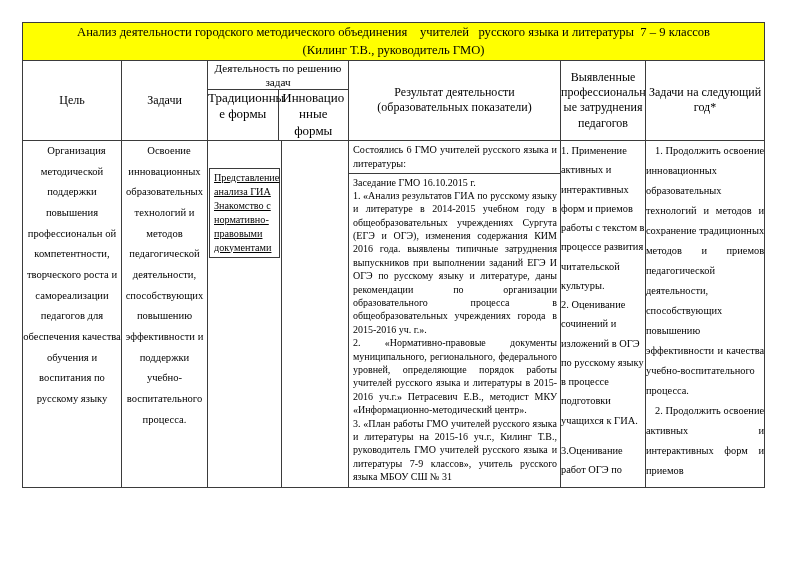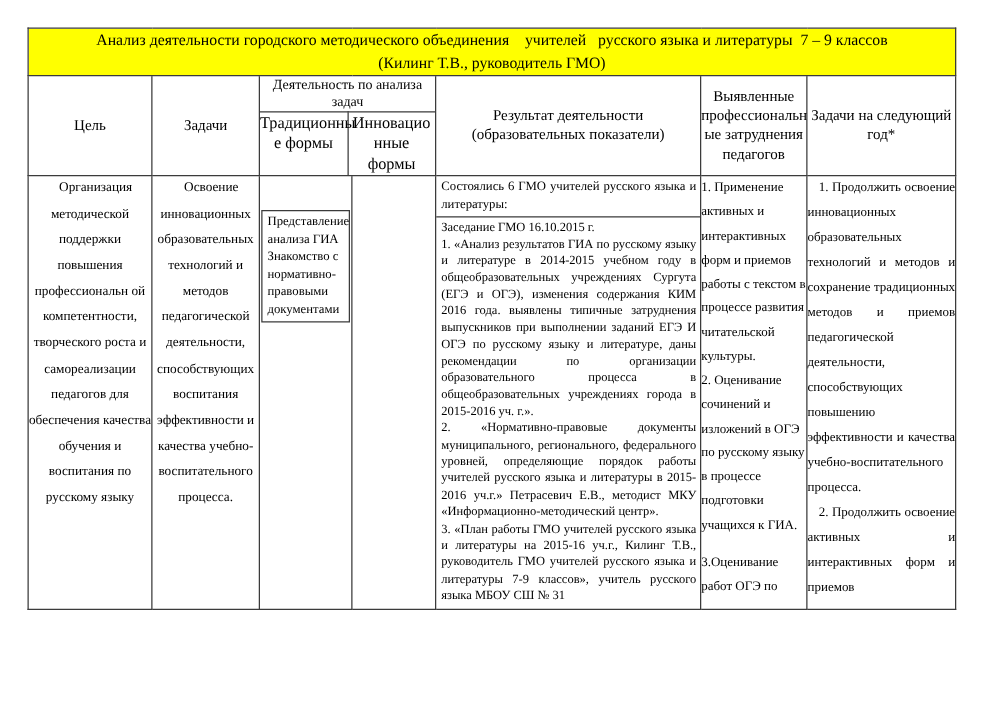--- a/index.html
+++ b/index.html
@@ -94,20 +94,21 @@
   .cell-nested {
     padding: 0 !important;
     vertical-align: top;
   }
   .inner-box {
     border: 1px solid #3b3b3b;
     margin: 27px 1px 1px 1px;
     font-size: 10.2px;
     line-height: 1.36;
     padding: 2px 3px 3px 4px;
+    text-decoration: underline;
   }
   .inner-box p { margin: 0; }
 
   .result-cell {
     padding: 0 !important;
     vertical-align: top;
   }
   .res-head {
     border-bottom: 1px solid #3b3b3b;
     font-size: 10.2px;
@@ -171,21 +172,21 @@
         </td>
       </tr>
 
       <tr>
         <td class="hdr hdr-tall">Цель</td>
         <td class="hdr hdr-tall">Задачи</td>
         <td class="hdr-group" colspan="2">
           <table class="sub-table">
             <tbody>
               <tr>
-                <td class="grp-title" colspan="2">Деятельность по анализа задач</td>
+                <td class="grp-title" colspan="2">Деятельность по решению задач</td>
               </tr>
               <tr>
                 <td class="grp-cell split" style="width:50%">Традиционны е формы</td>
                 <td class="grp-cell" style="width:50%">Инновацио нные формы</td>
               </tr>
             </tbody>
           </table>
         </td>
         <td class="hdr hdr-tall">
           <span>Результат деятельности</span><br>
@@ -195,21 +196,21 @@
         <td class="hdr hdr-tall">Задачи на следующий год*</td>
       </tr>
 
       <tr>
 
         <td class="body-cell" style="height:330px">
           <p class="indent">Организация методической поддержки повышения профессиональн ой компетентности, творческого роста и самореализации педагогов для обеспечения качества обучения  и воспитания по русскому языку</p>
         </td>
 
         <td class="body-cell">
-          <p class="indent">Освоение инновационных образовательных технологий и методов педагогической деятельности, способствующих воспитания эффективности и качества учебно-воспитательного процесса.</p>
+          <p class="indent">Освоение инновационных образовательных технологий и методов педагогической деятельности, способствующих повышению эффективности и поддержки учебно-воспитательного процесса.</p>
         </td>
 
         <td class="cell-nested">
           <div class="inner-box">
             <p>Представление анализа ГИА</p>
             <p>Знакомство с нормативно-правовыми документами</p>
           </div>
         </td>
 
         <td class="cell-nested">

